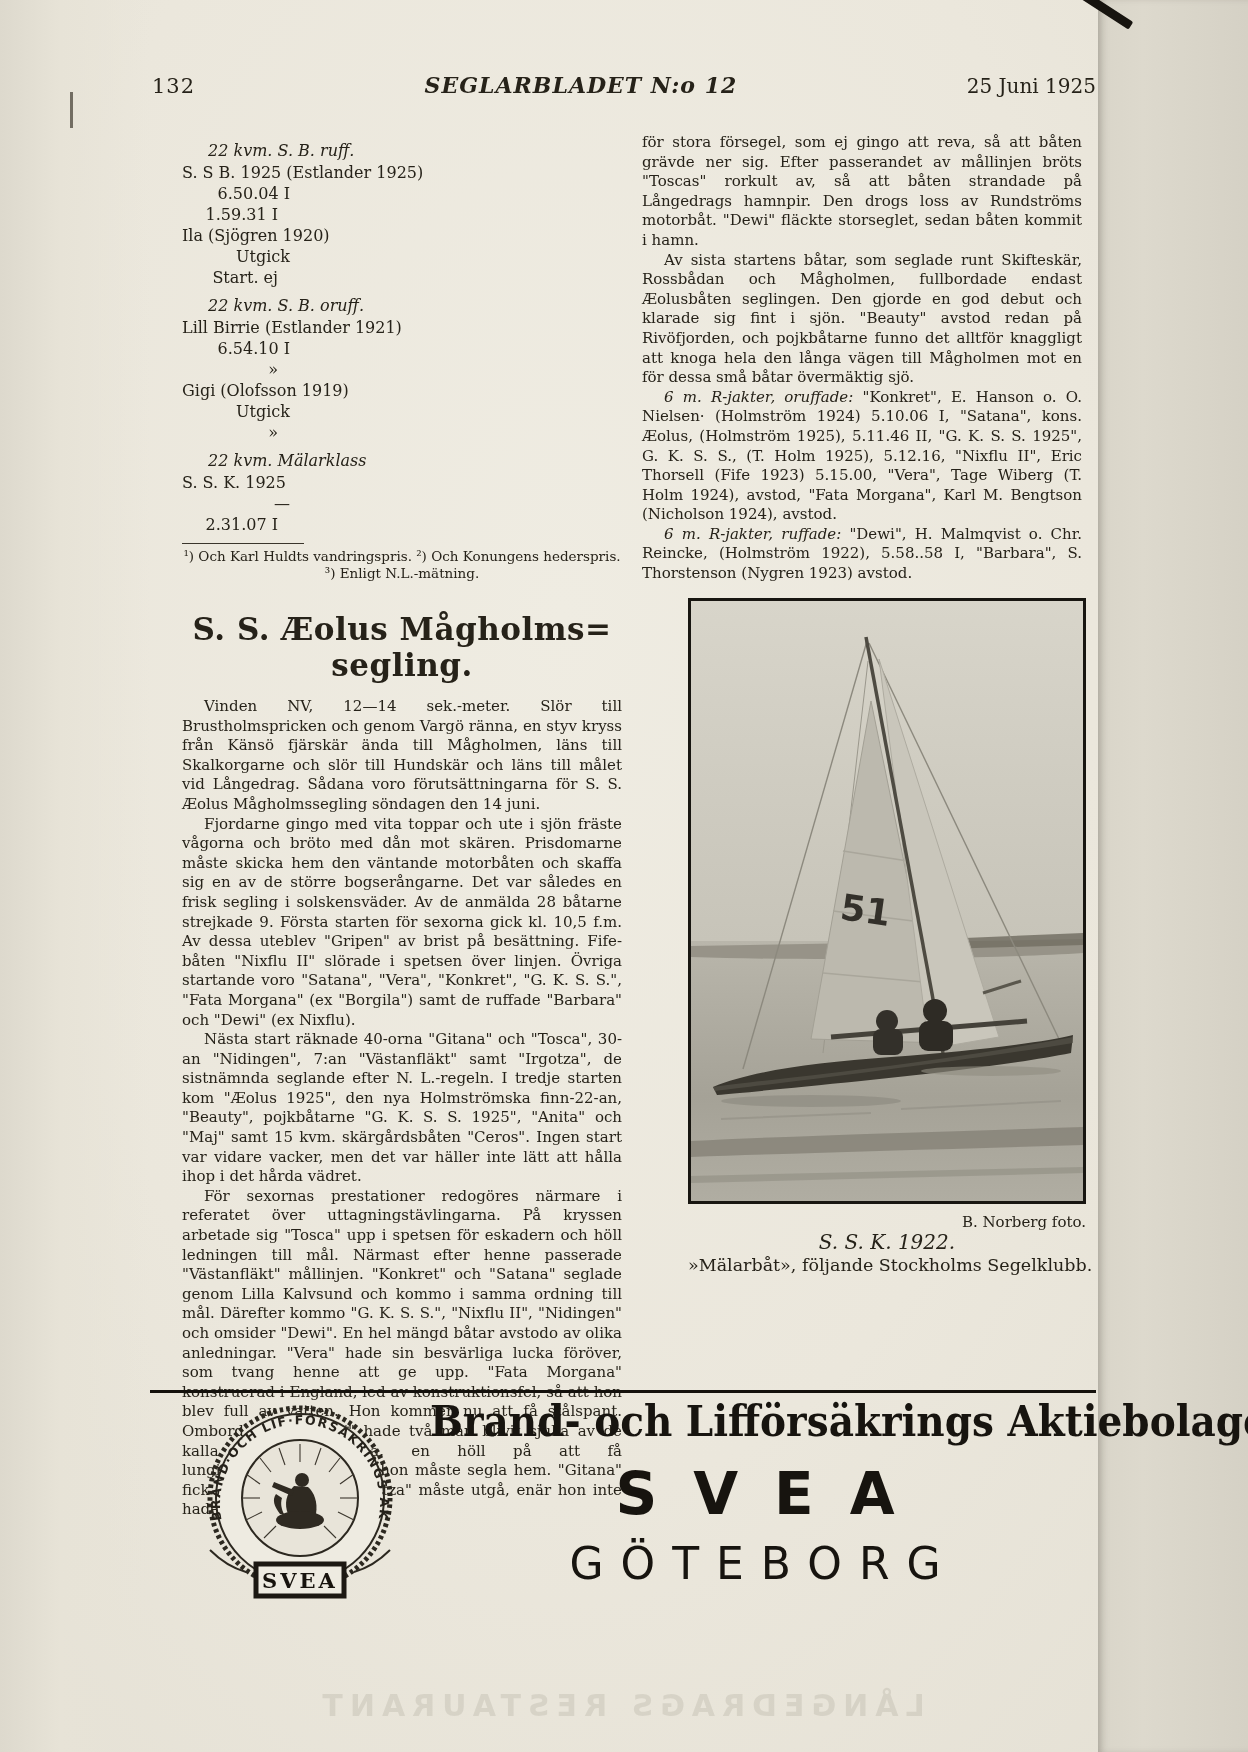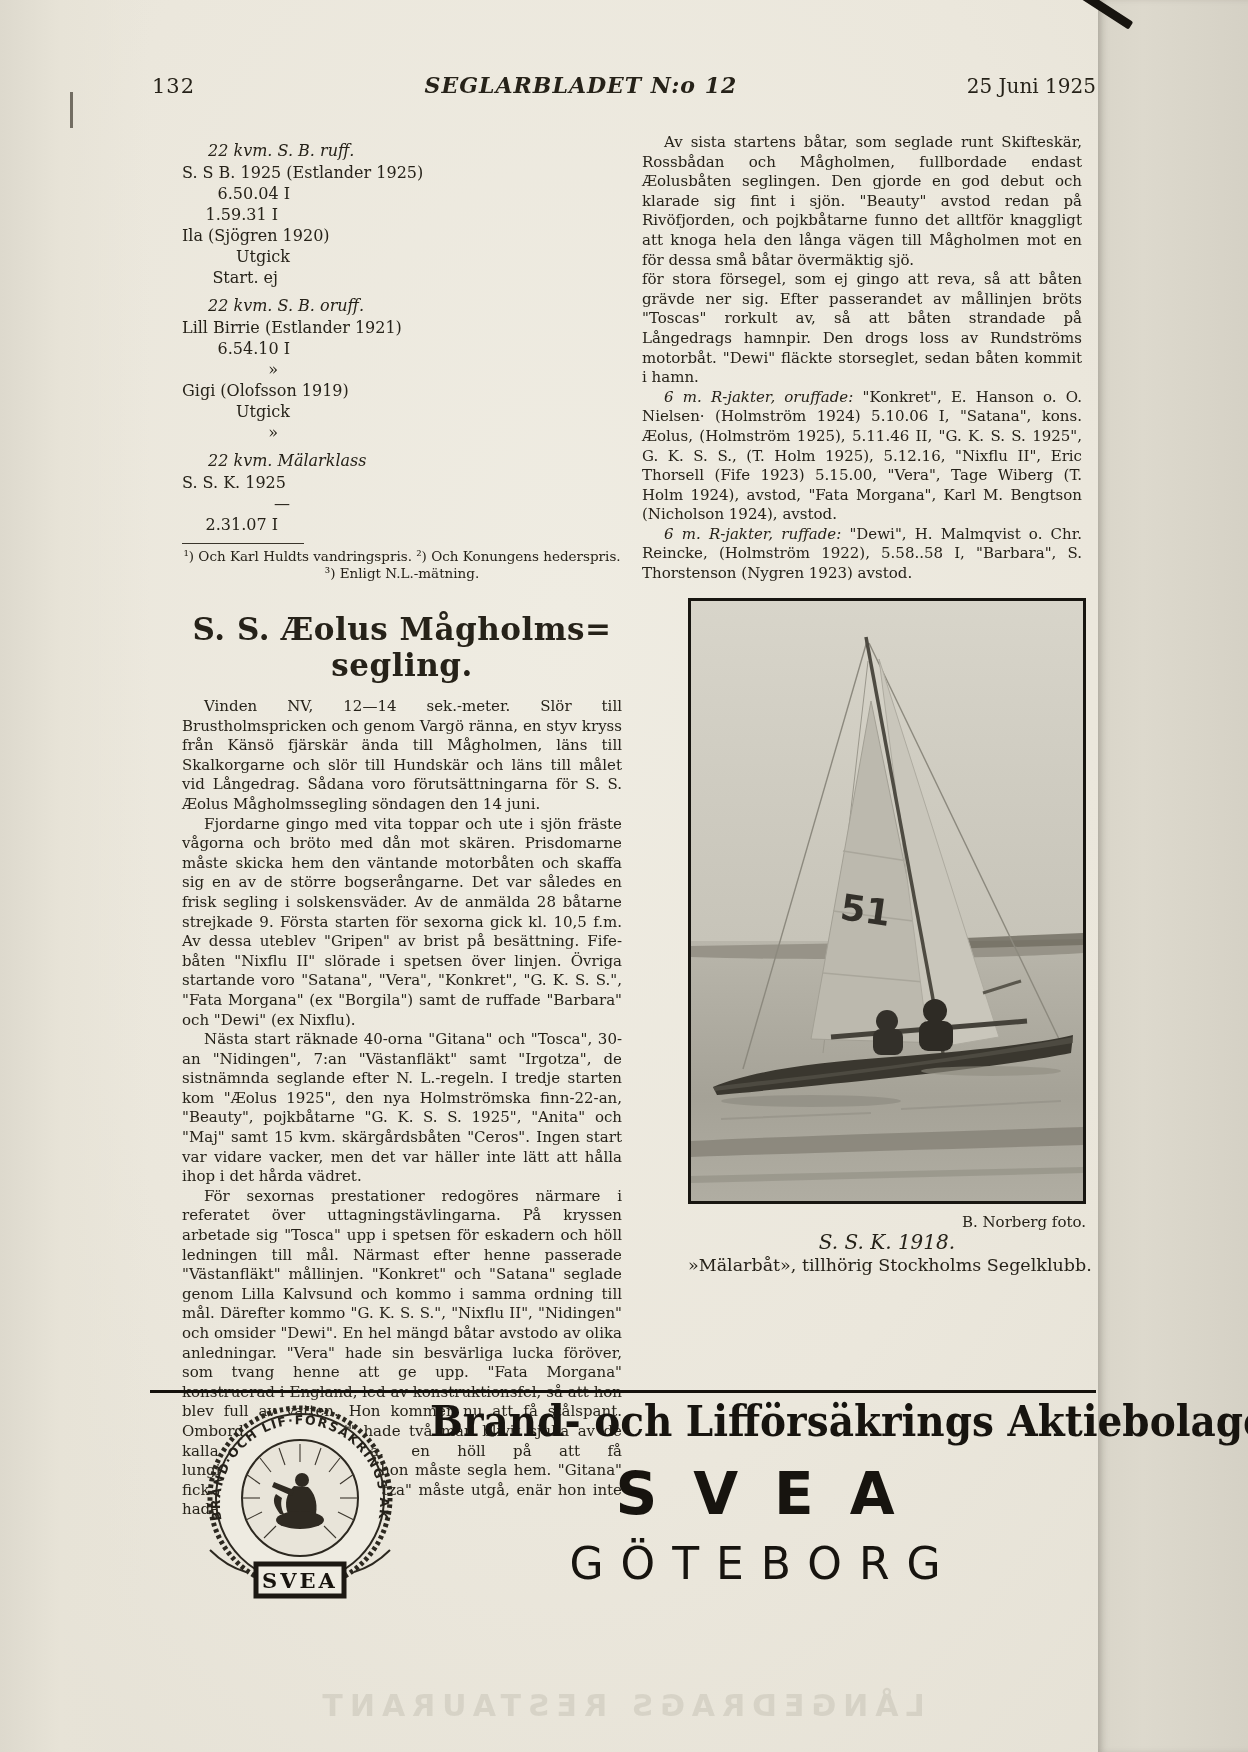--- a/index.html
+++ b/index.html
@@ -147,22 +147,22 @@
     <span>segling.</span>
   </div>
 
   <p class="para">Vinden NV, 12—14 sek.-meter.  Slör till Brustholmspricken och genom Vargö ränna, en styv kryss från Känsö fjärskär ända till Mågholmen, läns till Skalkorgarne och slör till Hundskär och läns till målet vid Långedrag.  Sådana voro förutsättningarna för S. S. Æolus Mågholmssegling söndagen den 14 juni.</p>
   <p class="para">Fjordarne gingo med vita toppar och ute i sjön fräste vågorna och bröto med dån mot skären. Prisdomarne måste skicka hem den väntande motorbåten och skaffa sig en av de större bogserångarne.  Det var således en frisk segling i solskensväder.  Av de anmälda 28 båtarne strejkade 9.  Första starten för sexorna gick kl. 10,5 f.m. Av dessa uteblev "Gripen" av brist på besättning. Fife-båten "Nixflu II" slörade i spetsen över linjen.  Övriga startande voro "Satana", "Vera", "Konkret", "G. K. S. S.", "Fata Morgana" (ex "Borgila") samt de ruffade "Barbara" och "Dewi" (ex Nixflu).</p>
   <p class="para">Nästa start räknade 40-orna "Gitana" och "Tosca", 30-an "Nidingen", 7:an "Västanfläkt" samt "Irgotza", de sistnämnda seglande efter N. L.-regeln.  I tredje starten kom "Æolus 1925", den nya Holmströmska finn-22-an, "Beauty", pojkbåtarne "G. K. S. S. 1925", "Anita" och "Maj" samt 15 kvm. skärgårdsbåten "Ceros".  Ingen start var vidare vacker, men det var häller inte lätt att hålla ihop i det hårda vädret.</p>
   <p class="para">För sexornas prestationer redogöres närmare i referatet över uttagningstävlingarna.  På kryssen arbetade sig "Tosca" upp i spetsen för eskadern och höll ledningen till mål.  Närmast efter henne passerade "Västanfläkt" mållinjen.  "Konkret" och "Satana" seglade genom Lilla Kalvsund och kommo i samma ordning till mål.  Därefter kommo "G. K. S. S.", "Nixflu II", "Nidingen" och omsider "Dewi".  En hel mängd båtar avstodo av olika anledningar.  "Vera" hade sin besvärliga lucka föröver, som tvang henne att ge upp.  "Fata Morgana" konstruerad i England, led av konstruktionsfel, så att hon blev full av vatten.  Hon kommer nu att få stålspant.  Ombord på "Barbara" hade två man blivit sjuka av de kalla överspolningarna, en höll på att få lunginflammation, varför hon måste segla hem.  "Gitana" fick hål i seglet och "Irgotza" måste utgå, enär hon inte hade</p>
 </div>
 
 <div class="col col-right">
+  <p class="para no-indent">för stora försegel, som ej gingo att reva, så att båten grävde ner sig.  Efter passerandet av mållinjen bröts "Toscas" rorkult av, så att båten strandade på Långedrags hamnpir.  Den drogs loss av Rundströms motorbåt.  "Dewi" fläckte storseglet, sedan båten kommit i hamn.</p>
   <p class="para">Av sista startens båtar, som seglade runt Skifteskär, Rossbådan och Mågholmen, fullbordade endast Æolusbåten seglingen.  Den gjorde en god debut och klarade sig fint i sjön.  "Beauty" avstod redan på Rivöfjorden, och pojkbåtarne funno det alltför knaggligt att knoga hela den långa vägen till Mågholmen mot en för dessa små båtar övermäktig sjö.</p>
-  <p class="para no-indent">för stora försegel, som ej gingo att reva, så att båten grävde ner sig.  Efter passerandet av mållinjen bröts "Toscas" rorkult av, så att båten strandade på Långedrags hamnpir.  Den drogs loss av Rundströms motorbåt.  "Dewi" fläckte storseglet, sedan båten kommit i hamn.</p>
 
   <p class="para"><span class="lead-italic">6 m. R-jakter, oruffade:</span><span> "Konkret", E. Hanson o. O. Nielsen· (Holmström 1924) 5.10.06 I, "Satana", kons. Æolus, (Holmström 1925), 5.11.46 II, "G. K. S. S. 1925", G. K. S. S., (T. Holm 1925), 5.12.16, "Nixflu II", Eric Thorsell (Fife 1923) 5.15.00, "Vera", Tage Wiberg (T. Holm 1924), avstod, "Fata Morgana", Karl M. Bengtson (Nicholson 1924), avstod.</span></p>
   <p class="para"><span class="lead-italic">6 m. R-jakter, ruffade:</span><span> "Dewi", H. Malmqvist o. Chr. Reincke, (Holmström 1922), 5.58..58 I, "Barbara", S. Thorstenson (Nygren 1923) avstod.</span></p>
 
   <div class="photo-wrap">
     <div class="photo-frame">
       <svg width="392" height="600" viewBox="0 0 392 600">
         <defs>
           <linearGradient id="sky" x1="0" y1="0" x2="0" y2="1">
             <stop offset="0" stop-color="#d8d5ca"></stop>
@@ -204,22 +204,22 @@
         <path d="M22,486 C80,478 220,466 382,436 L382,442 C260,462 90,482 24,490 Z" fill="#555248" opacity="0.7"></path>
 
         <ellipse cx="120" cy="500" rx="90" ry="6" fill="#8f8c81" opacity="0.7"></ellipse>
         <ellipse cx="300" cy="470" rx="70" ry="5" fill="#8f8c81" opacity="0.6"></ellipse>
         <path d="M0,540 C120,534 280,530 392,526 L392,544 C260,548 110,552 0,556 Z" fill="#837f74" opacity="0.75"></path>
         <path d="M0,575 L392,566 L392,572 L0,582 Z" fill="#908d82" opacity="0.6"></path>
         <path d="M30,518 L180,512 M210,508 L370,500" stroke="#97948a" stroke-width="2" opacity="0.8"></path>
       </svg>
     </div>
     <div class="photo-credit">B. Norberg foto.</div>
-    <div class="photo-title">S. S. K. 1918.</div>
-    <div class="photo-sub">»Mälarbåt», tillhörig Stockholms Segelklubb.</div>
+    <div class="photo-title">S. S. K. 1922.</div>
+    <div class="photo-sub">»Mälarbåt», följande Stockholms Segelklubb.</div>
   </div>
 </div>
 
 <div class="ad">
   <div class="ad-rule"></div>
 
   <svg class="ad-logo" width="248" height="206" viewBox="0 0 248 206">
     <defs>
       <path id="ringpath" d="M 46,120 A 80,80 0 1 1 202,120"></path>
     </defs>

